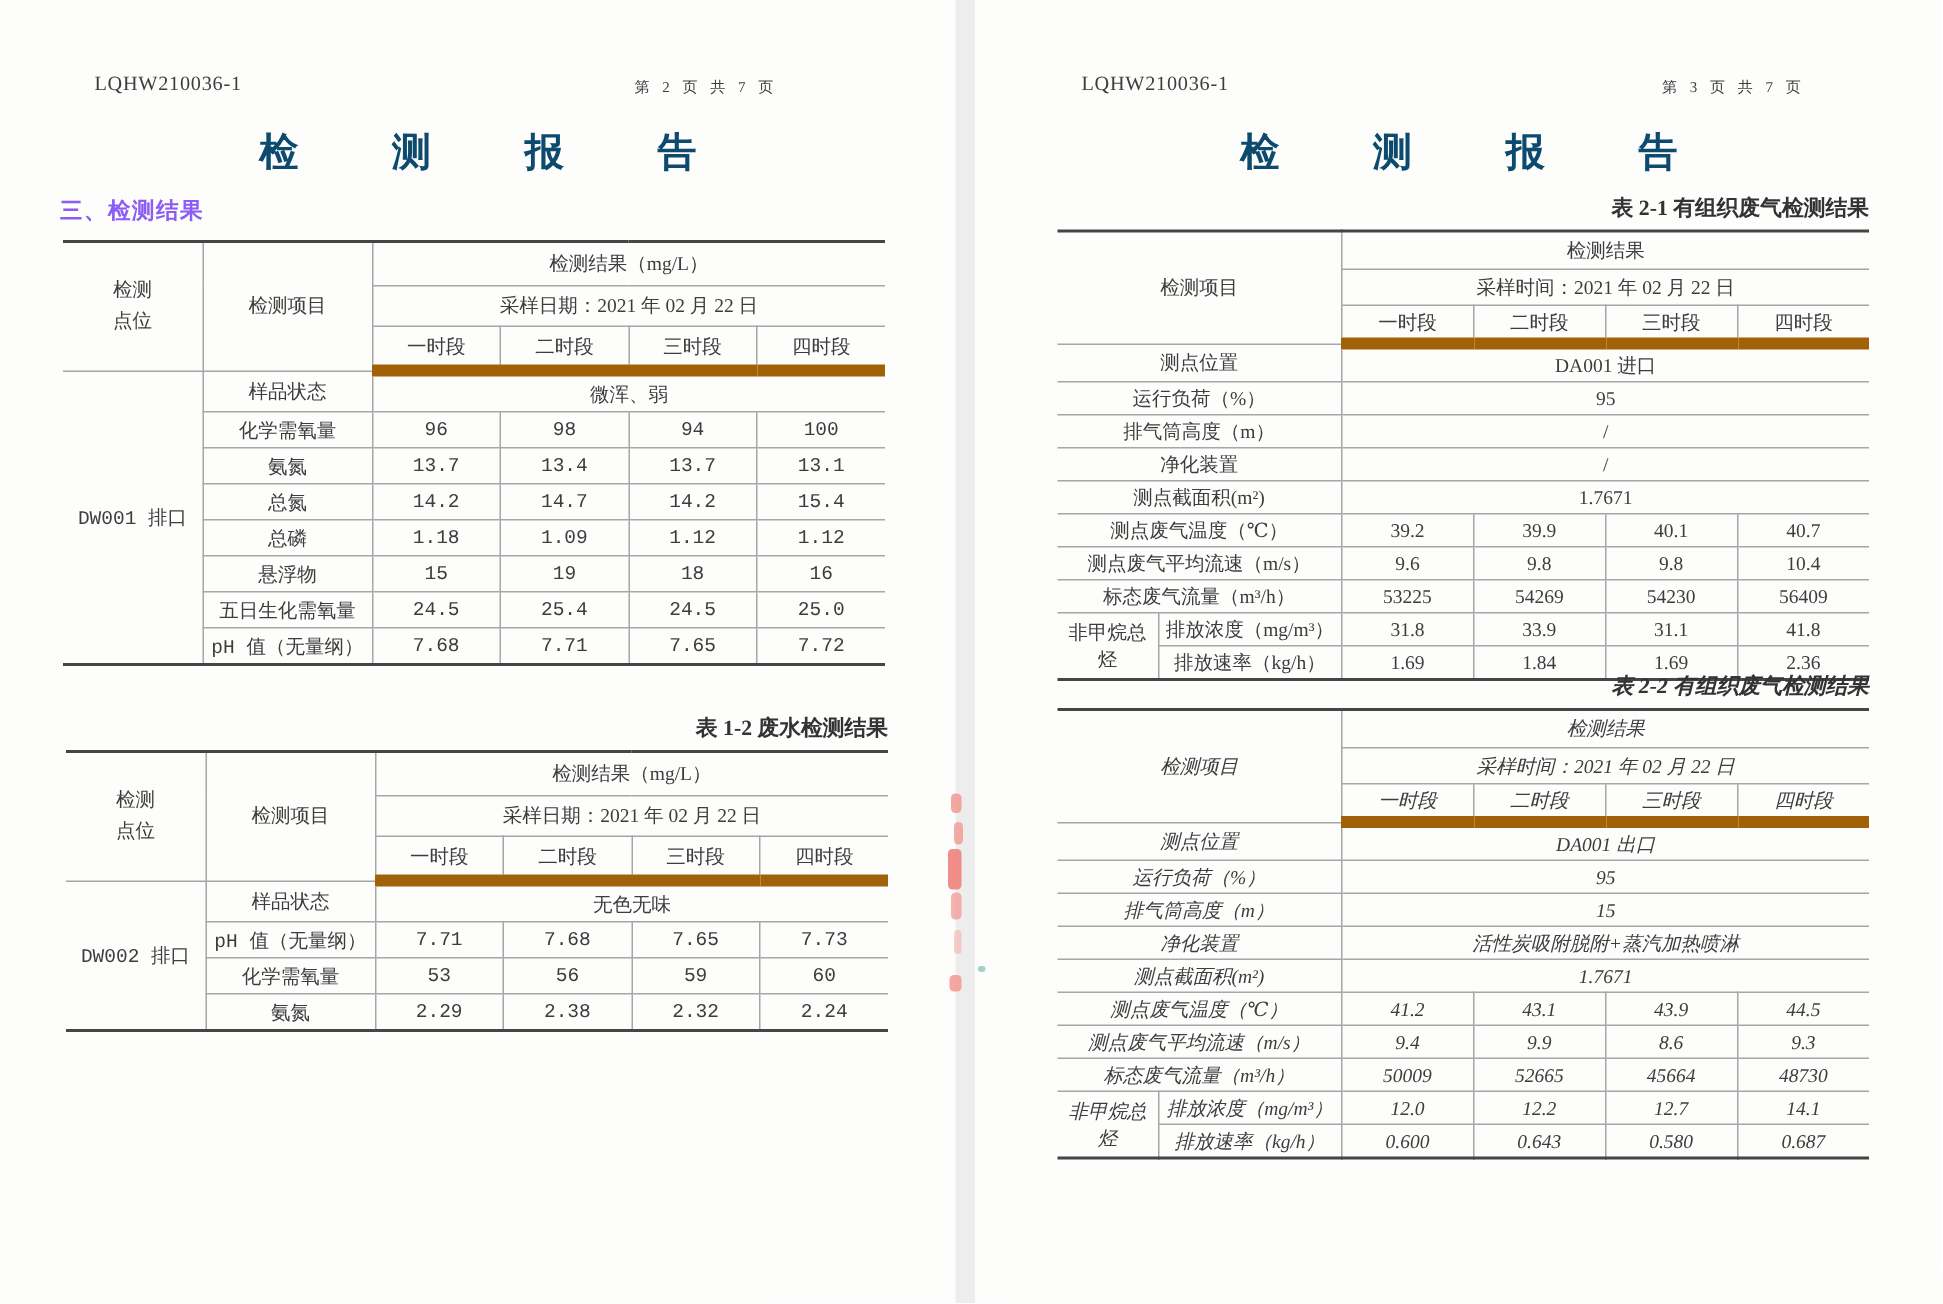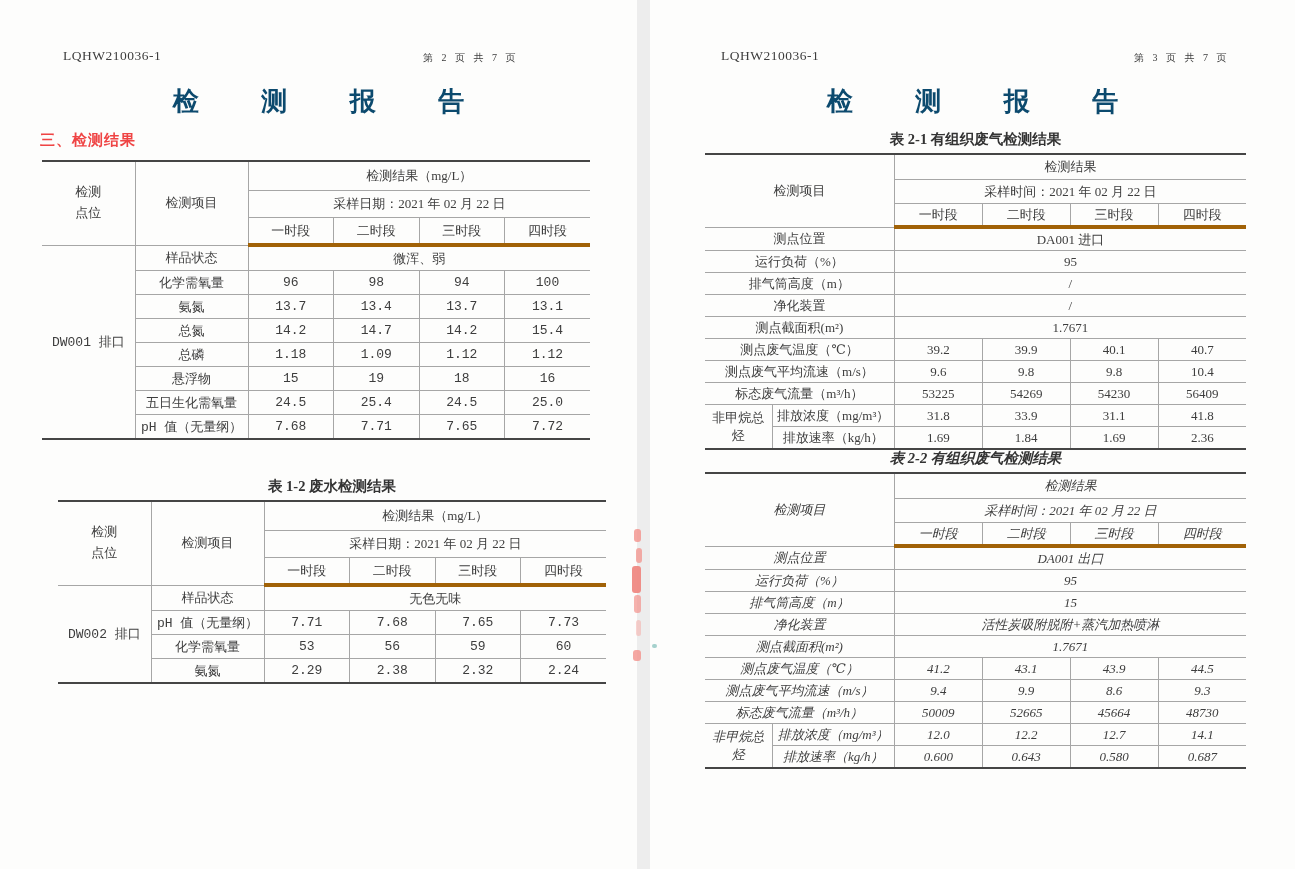--- a/index.html
+++ b/index.html
@@ -12,53 +12,53 @@
   .page { position:absolute; top:0; height:869px; background:#fdfdfc; }
   .page-left  { left:0;   width:637px; }
   .page-right { left:650px; width:645px; }
   .pages-divider { position:absolute; top:0; left:637px; width:13px; height:869px; background:#ededed; }
 
   .doc-number { position:absolute; top:48px; font-size:13.5px; letter-spacing:0.5px; }
   .page-left  .doc-number { left:63px; }
   .page-right .doc-number { left:71px; }
   .page-info  { position:absolute; top:51px; font-size:10px; letter-spacing:3px; }
   .page-left  .page-info { left:423px; }
-  .page-right .page-info { left:484px; }
+  .page-right .page-info { left:458px; }
 
   .page-title {
     position:absolute; top:84px; left:0; width:100%;
     text-align:center; font-size:26px; font-weight:bold;
     letter-spacing:28px; text-indent:28px; color:#0c4a6e;
   }
   .section-heading {
     position:absolute; left:40px; top:131px;
-    font-size:15px; font-weight:bold; letter-spacing:1px; color:#ef4444;
+    font-size:15px; font-weight:bold; letter-spacing:1px; color:#8b5cf6;
   }
 
   .table-block { position:absolute; }
   .t11 { left:42px; top:160px; width:548px; }
-  .t12 { left:58px; top:477px; width:548px; }
+  .t12 { left:44px; top:477px; width:548px; }
   .t21 { left:55px; top:130px; width:541px; }
   .t22 { left:55px; top:449px; width:541px;font-style:italic; }
   .tcaption {
-    text-align:center; font-weight:bold; font-size:14.5px;
+    text-align:right; font-weight:bold; font-size:14.5px;
     height:18px; line-height:18px; margin-bottom:5px; color:#333;
   }
 
   table.report {
     width:100%; border-collapse:collapse; table-layout:fixed;
     border-top:2.5px solid #454545; border-bottom:2.5px solid #454545;
   }
   table.report th, table.report td {
     border:1px solid #a6a6a6;
     font-weight:normal; text-align:center; vertical-align:middle;
     font-size:13px; color:#3d3d3d; padding:0 3px;
     overflow:hidden;
   }
-  table.report thead tr:last-child th { border-bottom:4px solid #a16207; }
+  table.report thead tr:last-child th { border-bottom:8px solid #a16207; }
   table.report .edge-l { border-left:none; }
   table.report .edge-r { border-right:none; }
   .point-head { white-space:pre-line; line-height:1.6; }
 
   .water thead tr:nth-child(1) th { height:28px; }
   .water thead tr:nth-child(2) th { height:26px; }
   .water thead tr:nth-child(3) th { height:25px; }
   .water tbody td { height:23px;font-family:Liberation Mono, monospace; }
   .gas thead tr:nth-child(1) th { height:24px; }
   .gas thead tr:nth-child(2) th { height:23px; }

